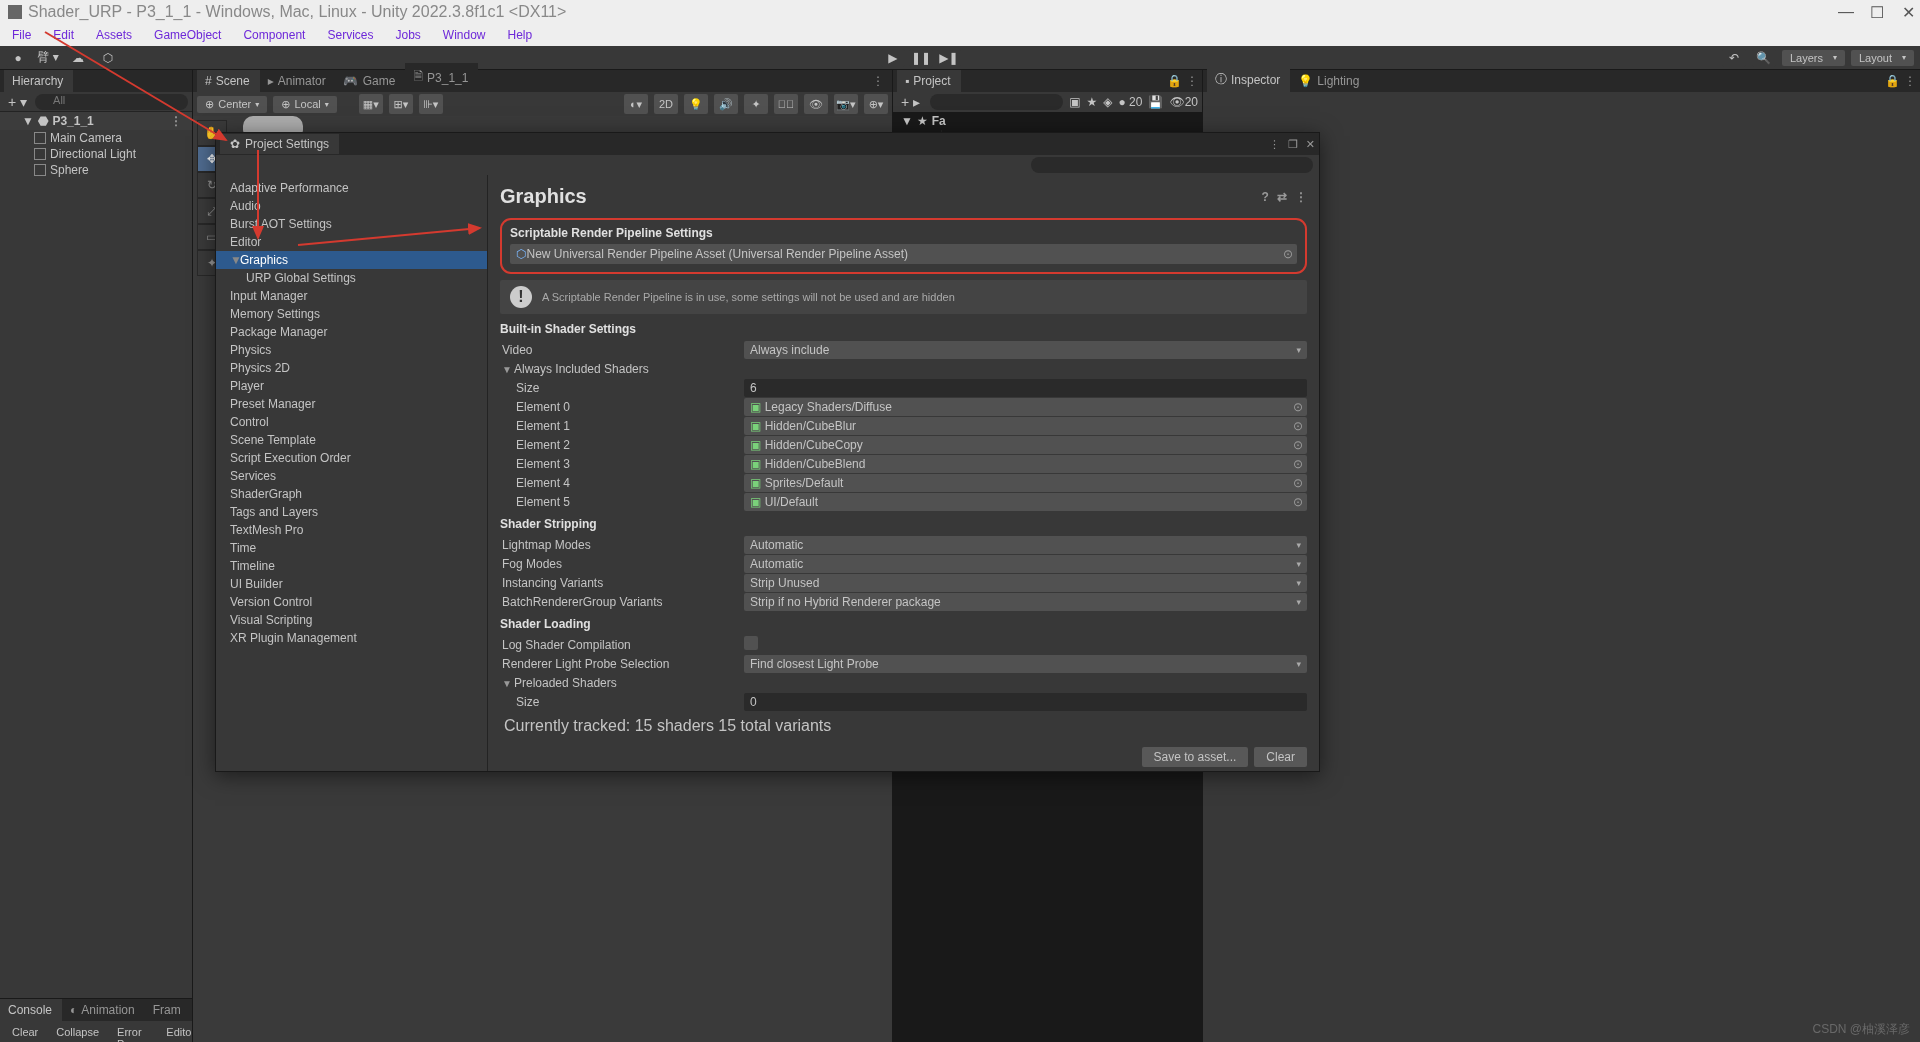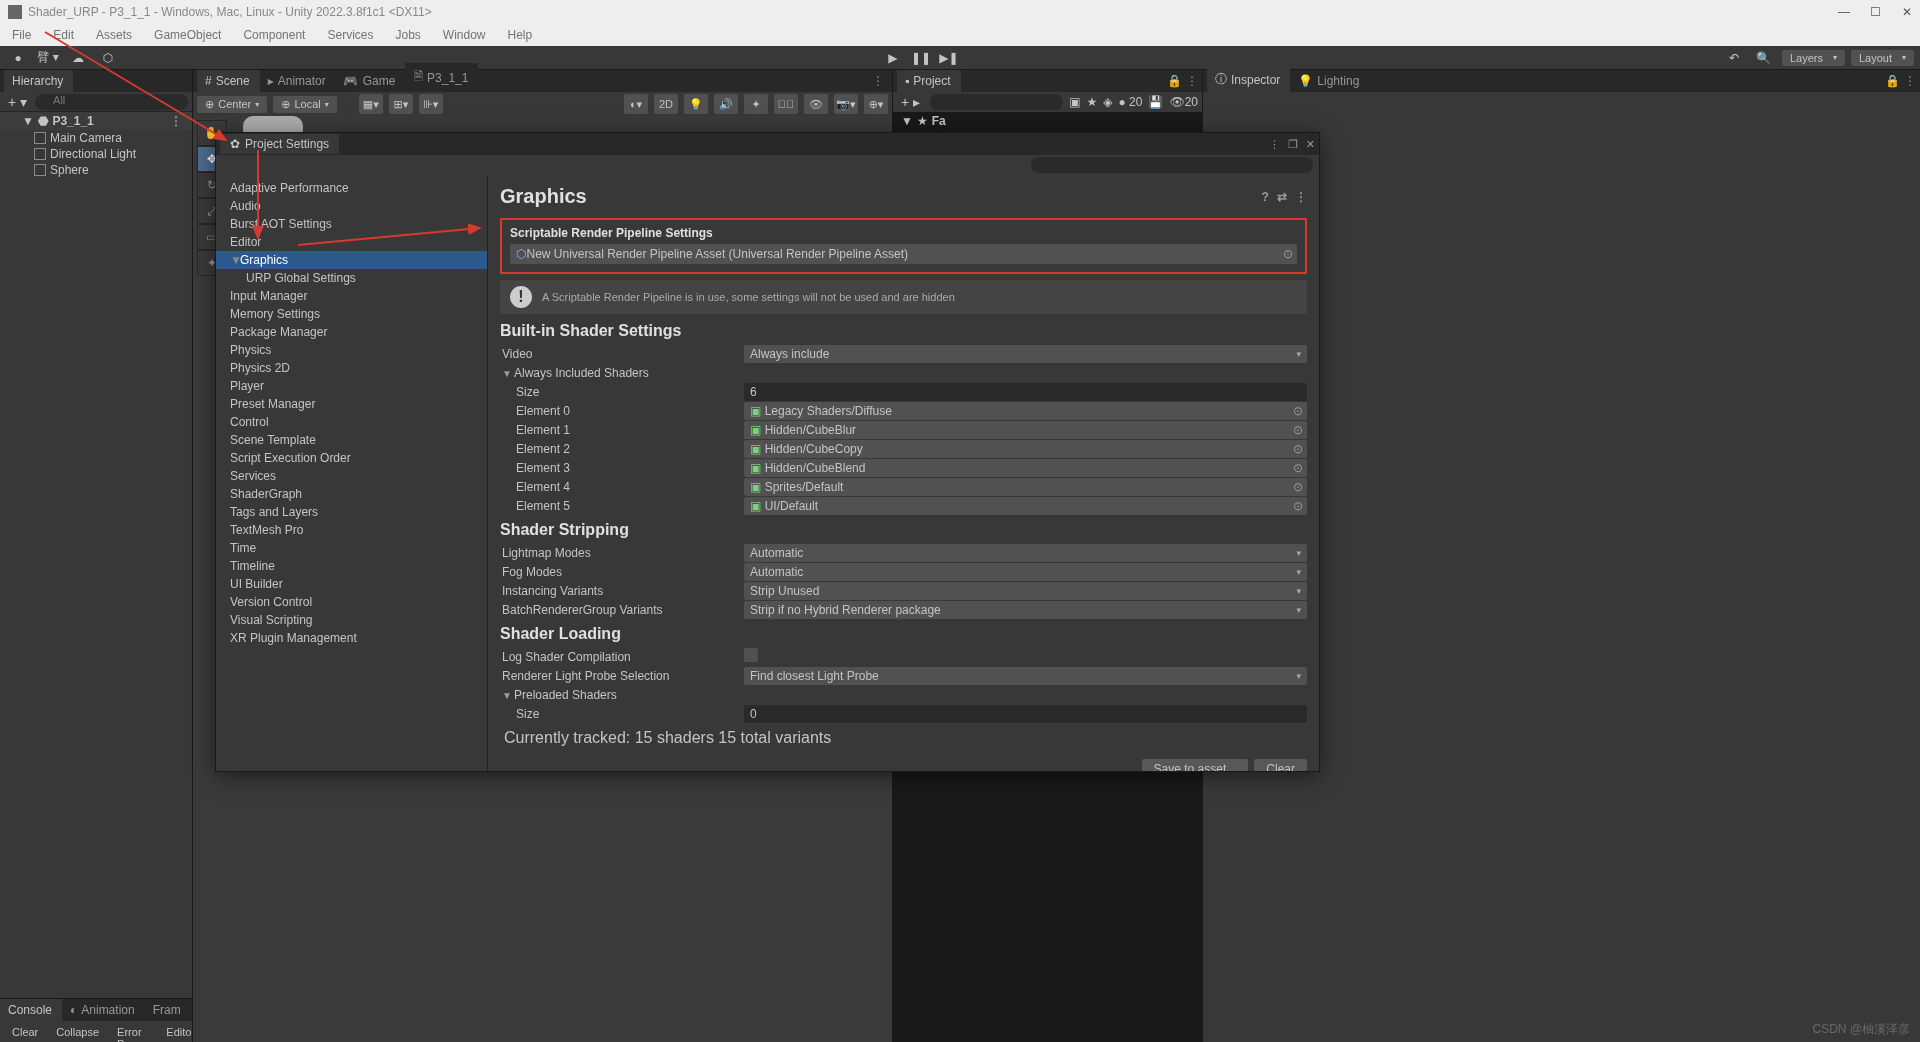--- a/index.html
+++ b/index.html
@@ -1,20 +1,20 @@
 <!DOCTYPE html>
 <html><head>
 <meta charset="utf-8">
 <style>
 * { margin:0; padding:0; box-sizing:border-box; font-family:"Segoe UI",Arial,sans-serif; }
 body { background:#191919; color:#c4c4c4; font-size:12px; width:1920px; height:1042px; overflow:hidden; position:relative; }
-.titlebar { height:24px; background:#eeeeee; display:flex; align-items:center; padding:0 8px; color:#888; font-size:12px; justify-content:space-between; }
+.titlebar { height:24px; background:#eeeeee; display:flex; align-items:center; padding:0 8px; color:#888; font-size:16px; justify-content:space-between; }
 .tb-controls { display:flex; gap:22px; color:#555; }
 .tb-btn { width:10px; text-align:center; }
-.menubar { height:22px; background:#eeeeee; display:flex; align-items:center; padding:0 4px; color:#737373; gap:6px; }
+.menubar { height:22px; background:#eeeeee; display:flex; align-items:center; padding:0 4px; color:#6d28d9; gap:6px; }
 .menubar span { padding:2px 8px; }
 .toolbar { height:24px; background:#383838; border-bottom:1px solid #191919; display:flex; align-items:center; padding:0 6px; justify-content:space-between; }
 .tb-left { display:flex; gap:6px; align-items:center; }
 .tb-center { display:flex; gap:4px; }
 .tb-right { display:flex; gap:6px; align-items:center; }
 .ico-btn { width:24px; height:18px; background:#383838; display:flex; align-items:center; justify-content:center; border-radius:2px; }
 .dd { background:#515151; padding:2px 8px 2px 8px; border-radius:2px; font-size:11px; display:flex; align-items:center; gap:6px; }
 .dd::after { content:"▾"; font-size:8px; margin-left:4px; }
 
 .main { display:flex; height:calc(100% - 70px); }
@@ -56,30 +56,30 @@
 .sf-body { flex:1; display:flex; overflow:hidden; }
 .sf-sidebar { width:272px; background:#383838; overflow-y:auto; padding:4px 0; border-right:1px solid #232323; }
 .sf-cat { padding:2px 14px; font-size:12px; color:#c4c4c4; cursor:default; }
 .sf-cat.sel { background:#2d5a8e; color:#fff; }
 .sf-cat.sub { padding-left:30px; }
 .sf-cat .fold { display:inline-block; width:10px; color:#888; }
 .sf-content { flex:1; background:#383838; padding:10px 12px 10px 12px; overflow-y:auto; position:relative; }
 .sf-h1 { font-size:20px; font-weight:bold; color:#e0e0e0; margin-bottom:10px; display:flex; justify-content:space-between; align-items:center; }
 .sf-h1-icons { display:flex; gap:8px; font-size:12px; color:#999; }
 
-.srp-box { border:2px solid #d43a2f; padding:6px 8px 8px 8px; margin-bottom:6px; border-radius:1px; }
+.srp-box { border:2px solid #d43a2f; padding:6px 8px 8px 8px; margin-bottom:6px; border-radius:11px; }
 .srp-head { font-weight:bold; font-size:12px; color:#e0e0e0; margin-bottom:4px; }
 .obj-field { background:#515151; height:20px; display:flex; align-items:center; justify-content:space-between; padding:0 4px 0 6px; border-radius:2px; font-size:12px; }
 .obj-field .dot { color:#999; }
 
 .info-box { background:#444; display:flex; align-items:center; gap:10px; padding:6px 10px; margin:6px 0 8px 0; border-radius:2px; }
 .info-ico { width:22px; height:22px; border-radius:50%; background:#ccc; color:#333; font-weight:bold; display:flex; align-items:center; justify-content:center; font-size:16px; }
 .info-txt { font-size:11px; color:#aaa; }
 
-.sect-head { font-weight:bold; font-size:16px; color:#e0e0e0; margin:6px 0 4px 0; }
+.sect-head { font-weight:bold; font-size:12px; color:#e0e0e0; margin:6px 0 4px 0; }
 .prop-row { display:flex; align-items:center; height:19px; font-size:12px; }
 .prop-label { width:244px; padding-left:2px; }
 .prop-label.in1 { padding-left:16px; }
 .prop-val { flex:1; }
 .prop-dd { background:#515151; height:18px; display:flex; align-items:center; justify-content:space-between; padding:0 6px; border-radius:2px; }
 .prop-dd::after { content:"▾"; font-size:9px; color:#aaa; }
 .prop-input { background:#2a2a2a; height:18px; padding:0 6px; border-radius:2px; display:flex; align-items:center; }
 .prop-obj { background:#515151; height:18px; display:flex; align-items:center; justify-content:space-between; padding:0 4px 0 6px; border-radius:2px; }
 .prop-obj .dot { color:#999; }
 .foldarrow { display:inline-block; width:12px; color:#999; font-size:10px; }

